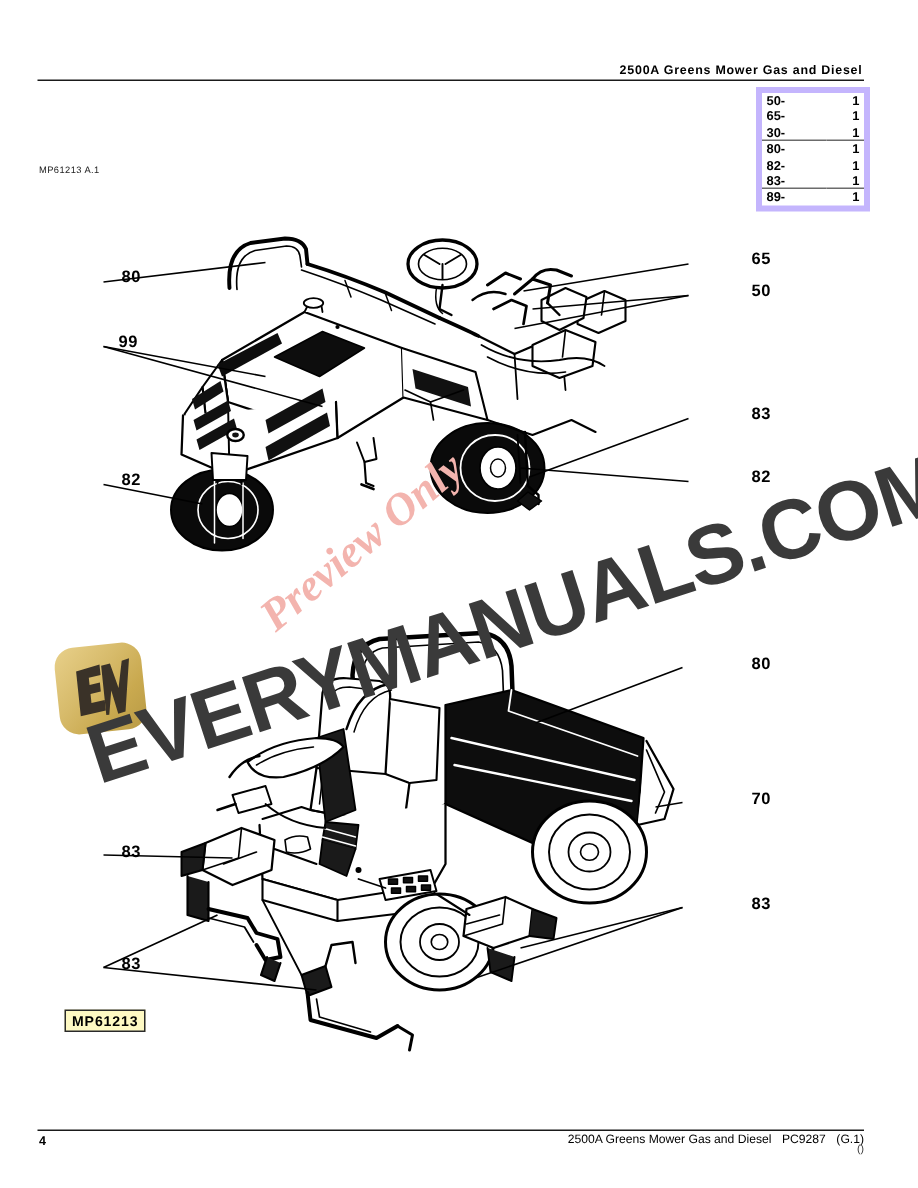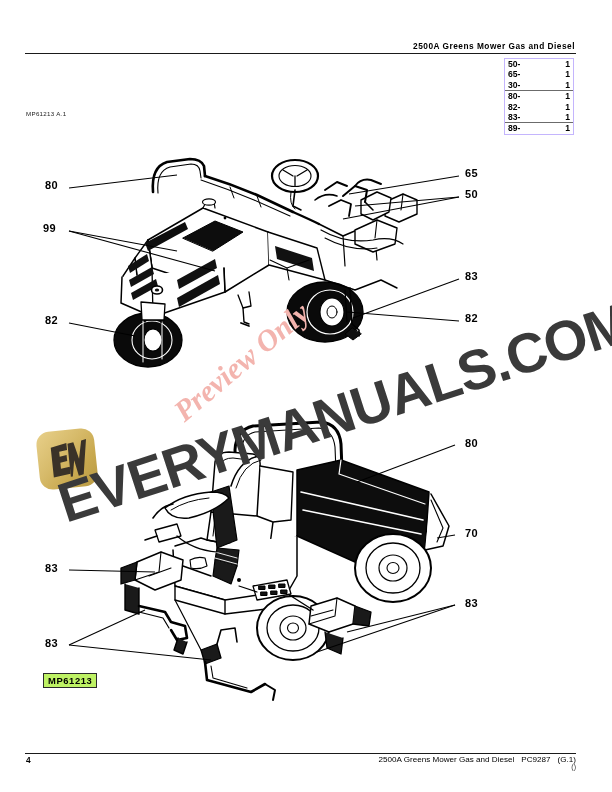--- a/index.html
+++ b/index.html
@@ -60,21 +60,21 @@
     font-weight: normal;
     letter-spacing: 0.3px;
     color: #222;
   }
 
   
   .index-table {
     position: absolute;
     left: 504px; top: 58px;
     width: 68px;
-    border: 1px solid #c4b5fd;
+    border: 4px solid #c4b5fd;
     border-collapse: collapse;
     background: #fff;
   }
   .index-table table {
     border-collapse: collapse;
     width: 100%;
   }
   .index-table td {
     font-size: 8.6px;
     font-weight: bold;
@@ -96,32 +96,33 @@
   #fig-bot  { left: 25px; top: 400px; width: 551px; height: 300px; }
   .figure svg { display: block; width: 100%; height: 100%; overflow: visible; }
 
   .callout {
     position: absolute;
     font-size: 11px;
     font-weight: bold;
     letter-spacing: 0.4px;
     color: #000;
     white-space: nowrap;
+    margin-left: 36px;
   }
 
   
   .fig-id-box {
     position: absolute;
     left: 43px; top: 673px;
     border: 1.3px solid #2a2a2a;
     padding: 1px 4px 1px 4px;
     font-size: 9.4px;
     font-weight: bold;
     letter-spacing: 0.6px;
-    background: #bef264;
+    background: #fef9c3;
     line-height: 11px;
   }
 
   
   .watermark {
     position: absolute;
     left: 0; top: 0;
     width: 612px; height: 792px;
     pointer-events: none;
   }

